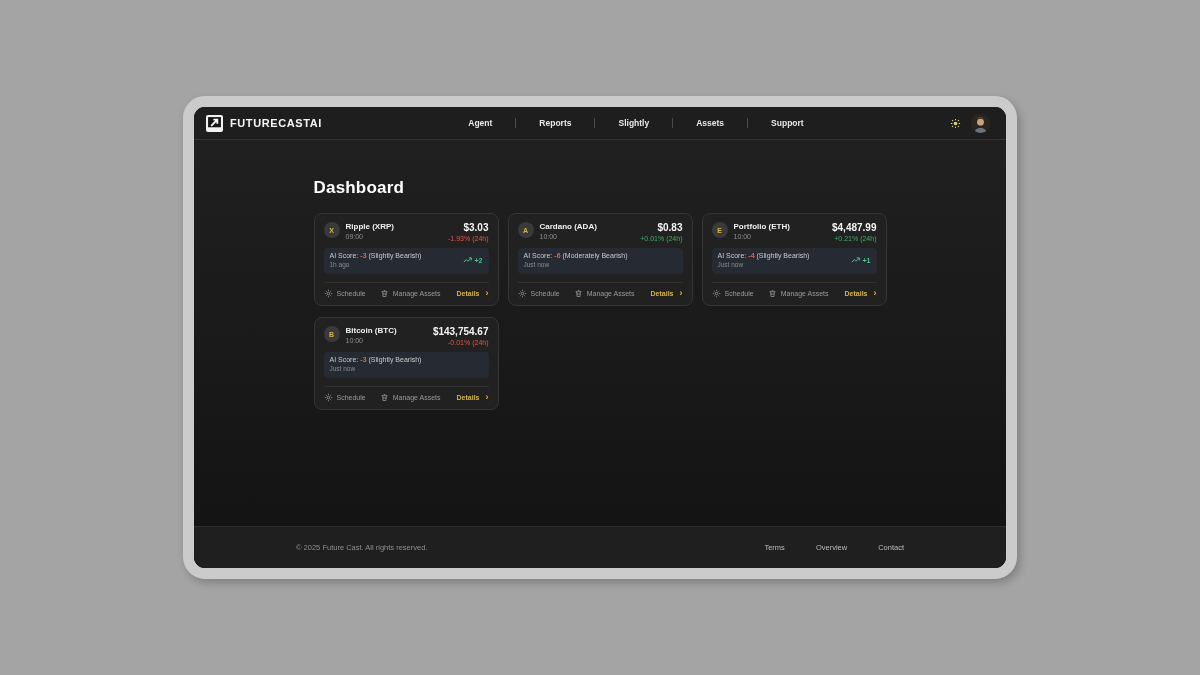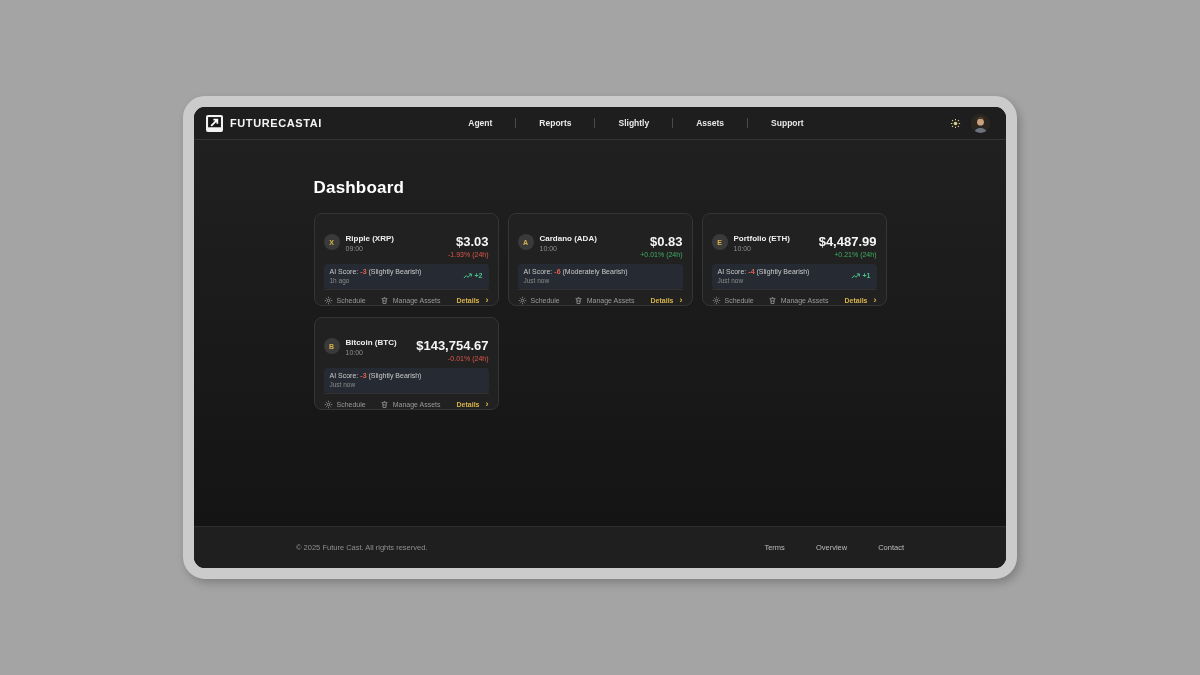--- a/index.html
+++ b/index.html
@@ -28,30 +28,30 @@
 
   
   .app-main{flex:1;background:linear-gradient(#202020,#141414);overflow:hidden;}
   .content{width:573px;margin:0 auto;padding-top:38px;}
   .page-title{color:#fff;font-size:17px;font-weight:700;margin:0;letter-spacing:.2px;}
   .page-subtitle{color:#9a9a9a;font-size:8.5px;margin-top:4px;}
 
   .cards-grid{margin-top:15px;display:grid;grid-template-columns:repeat(3,1fr);
     gap:11px 9px;}
   .card{background:#212121;border:1px solid #353535;border-radius:8px;height:93px;
-    padding:20px 9px 7px 9px;display:flex;flex-direction:column;}
+    padding:8px 9px 7px 9px;display:flex;flex-direction:column;}
   .card-top{display:flex;align-items:flex-start;}
   .coin-avatar{width:16px;height:16px;border-radius:50%;background:#3a3a3a;flex:0 0 16px;
     display:flex;align-items:center;justify-content:center;color:#d8b44a;font-size:7px;
     font-weight:700;margin-right:6px;}
   .asset-id{flex:1;min-width:0;}
   .asset-name{color:#f0f0f0;font-size:8px;font-weight:700;line-height:1.25;}
   .asset-time{color:#8f8f8f;font-size:7px;margin-top:1px;}
   .price-block{text-align:right;}
-  .asset-price{color:#f5f5f5;font-size:13px;font-weight:700;line-height:1.2;}
+  .asset-price{color:#f5f5f5;font-size:10px;font-weight:700;line-height:1.2;}
   .asset-change{font-size:7px;margin-top:1px;}
   .asset-change.down{color:#e0564a;}
   .asset-change.up{color:#3fae63;}
 
   .ai-strip{margin-top:6px;background:#262b33;border-radius:4px;padding:3px 6px 4px 6px;
     display:flex;align-items:center;justify-content:space-between;}
   .ai-line{font-size:7px;color:#c9c9c9;line-height:1.3;}
   .ai-score{color:#e2604e;font-weight:700;margin:0 2px;}
   .ai-sentiment{color:#c9c9c9;}
   .ai-updated{color:#8a8a8a;font-size:6.5px;line-height:1.3;margin-top:1px;}

